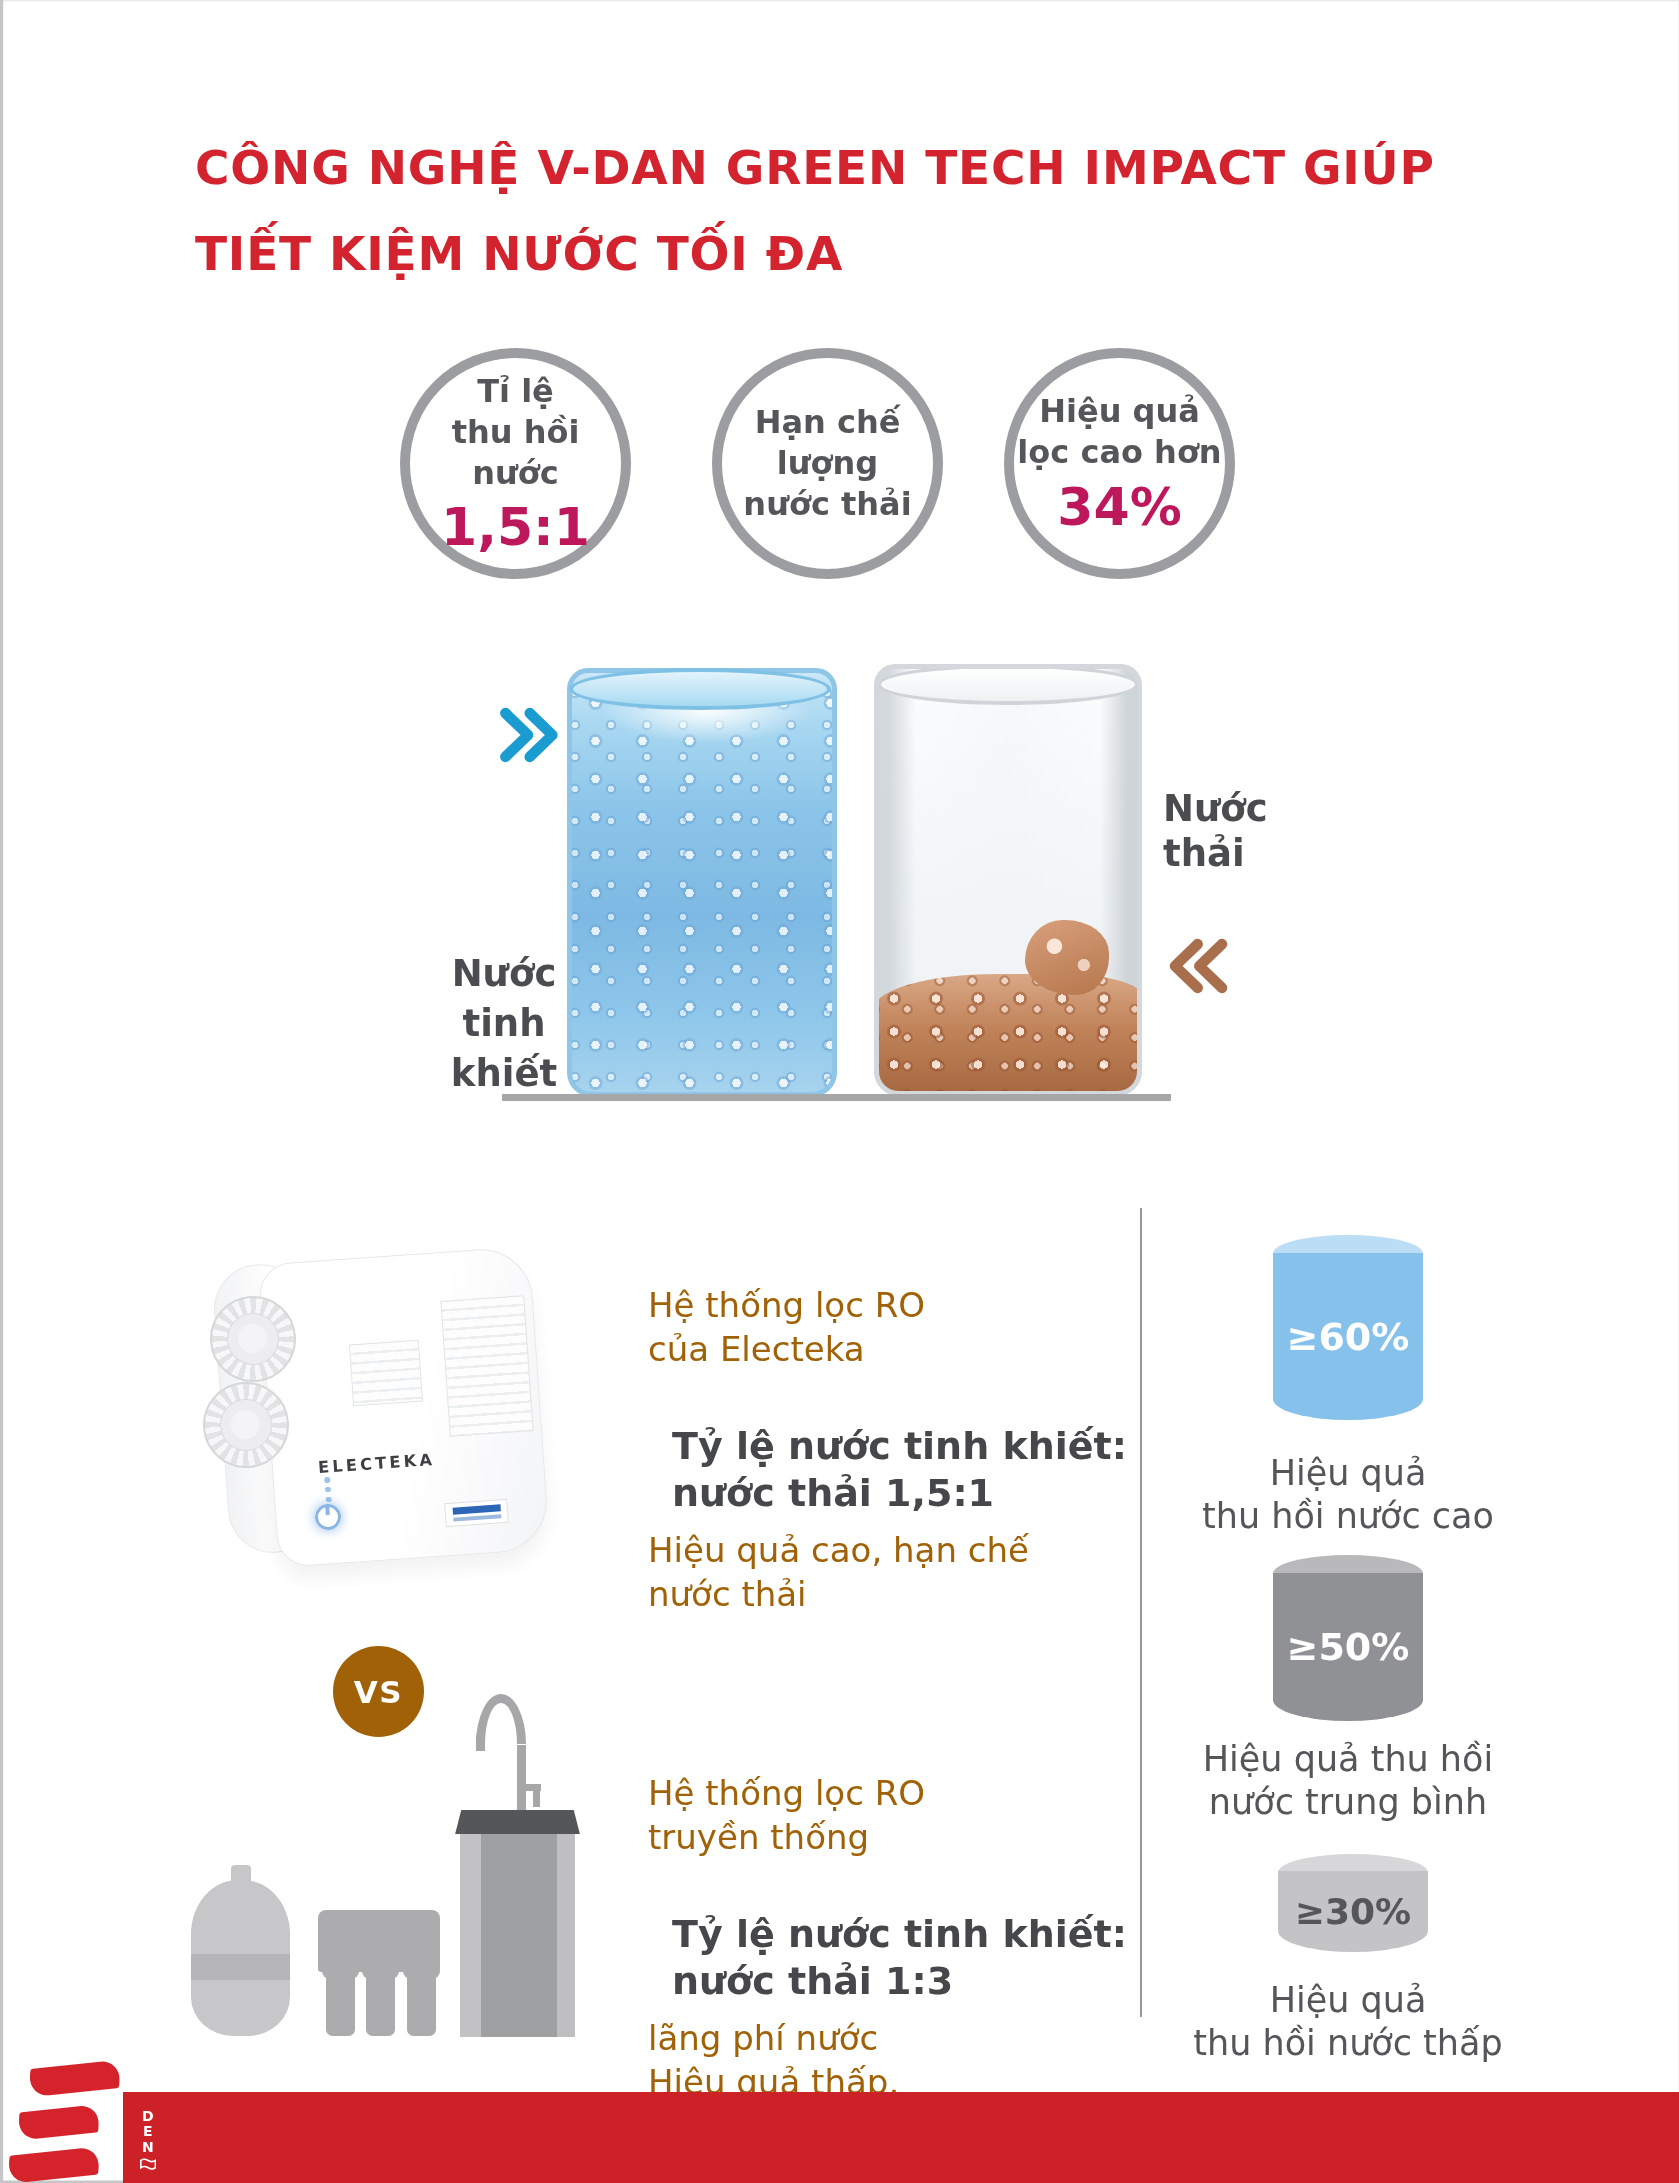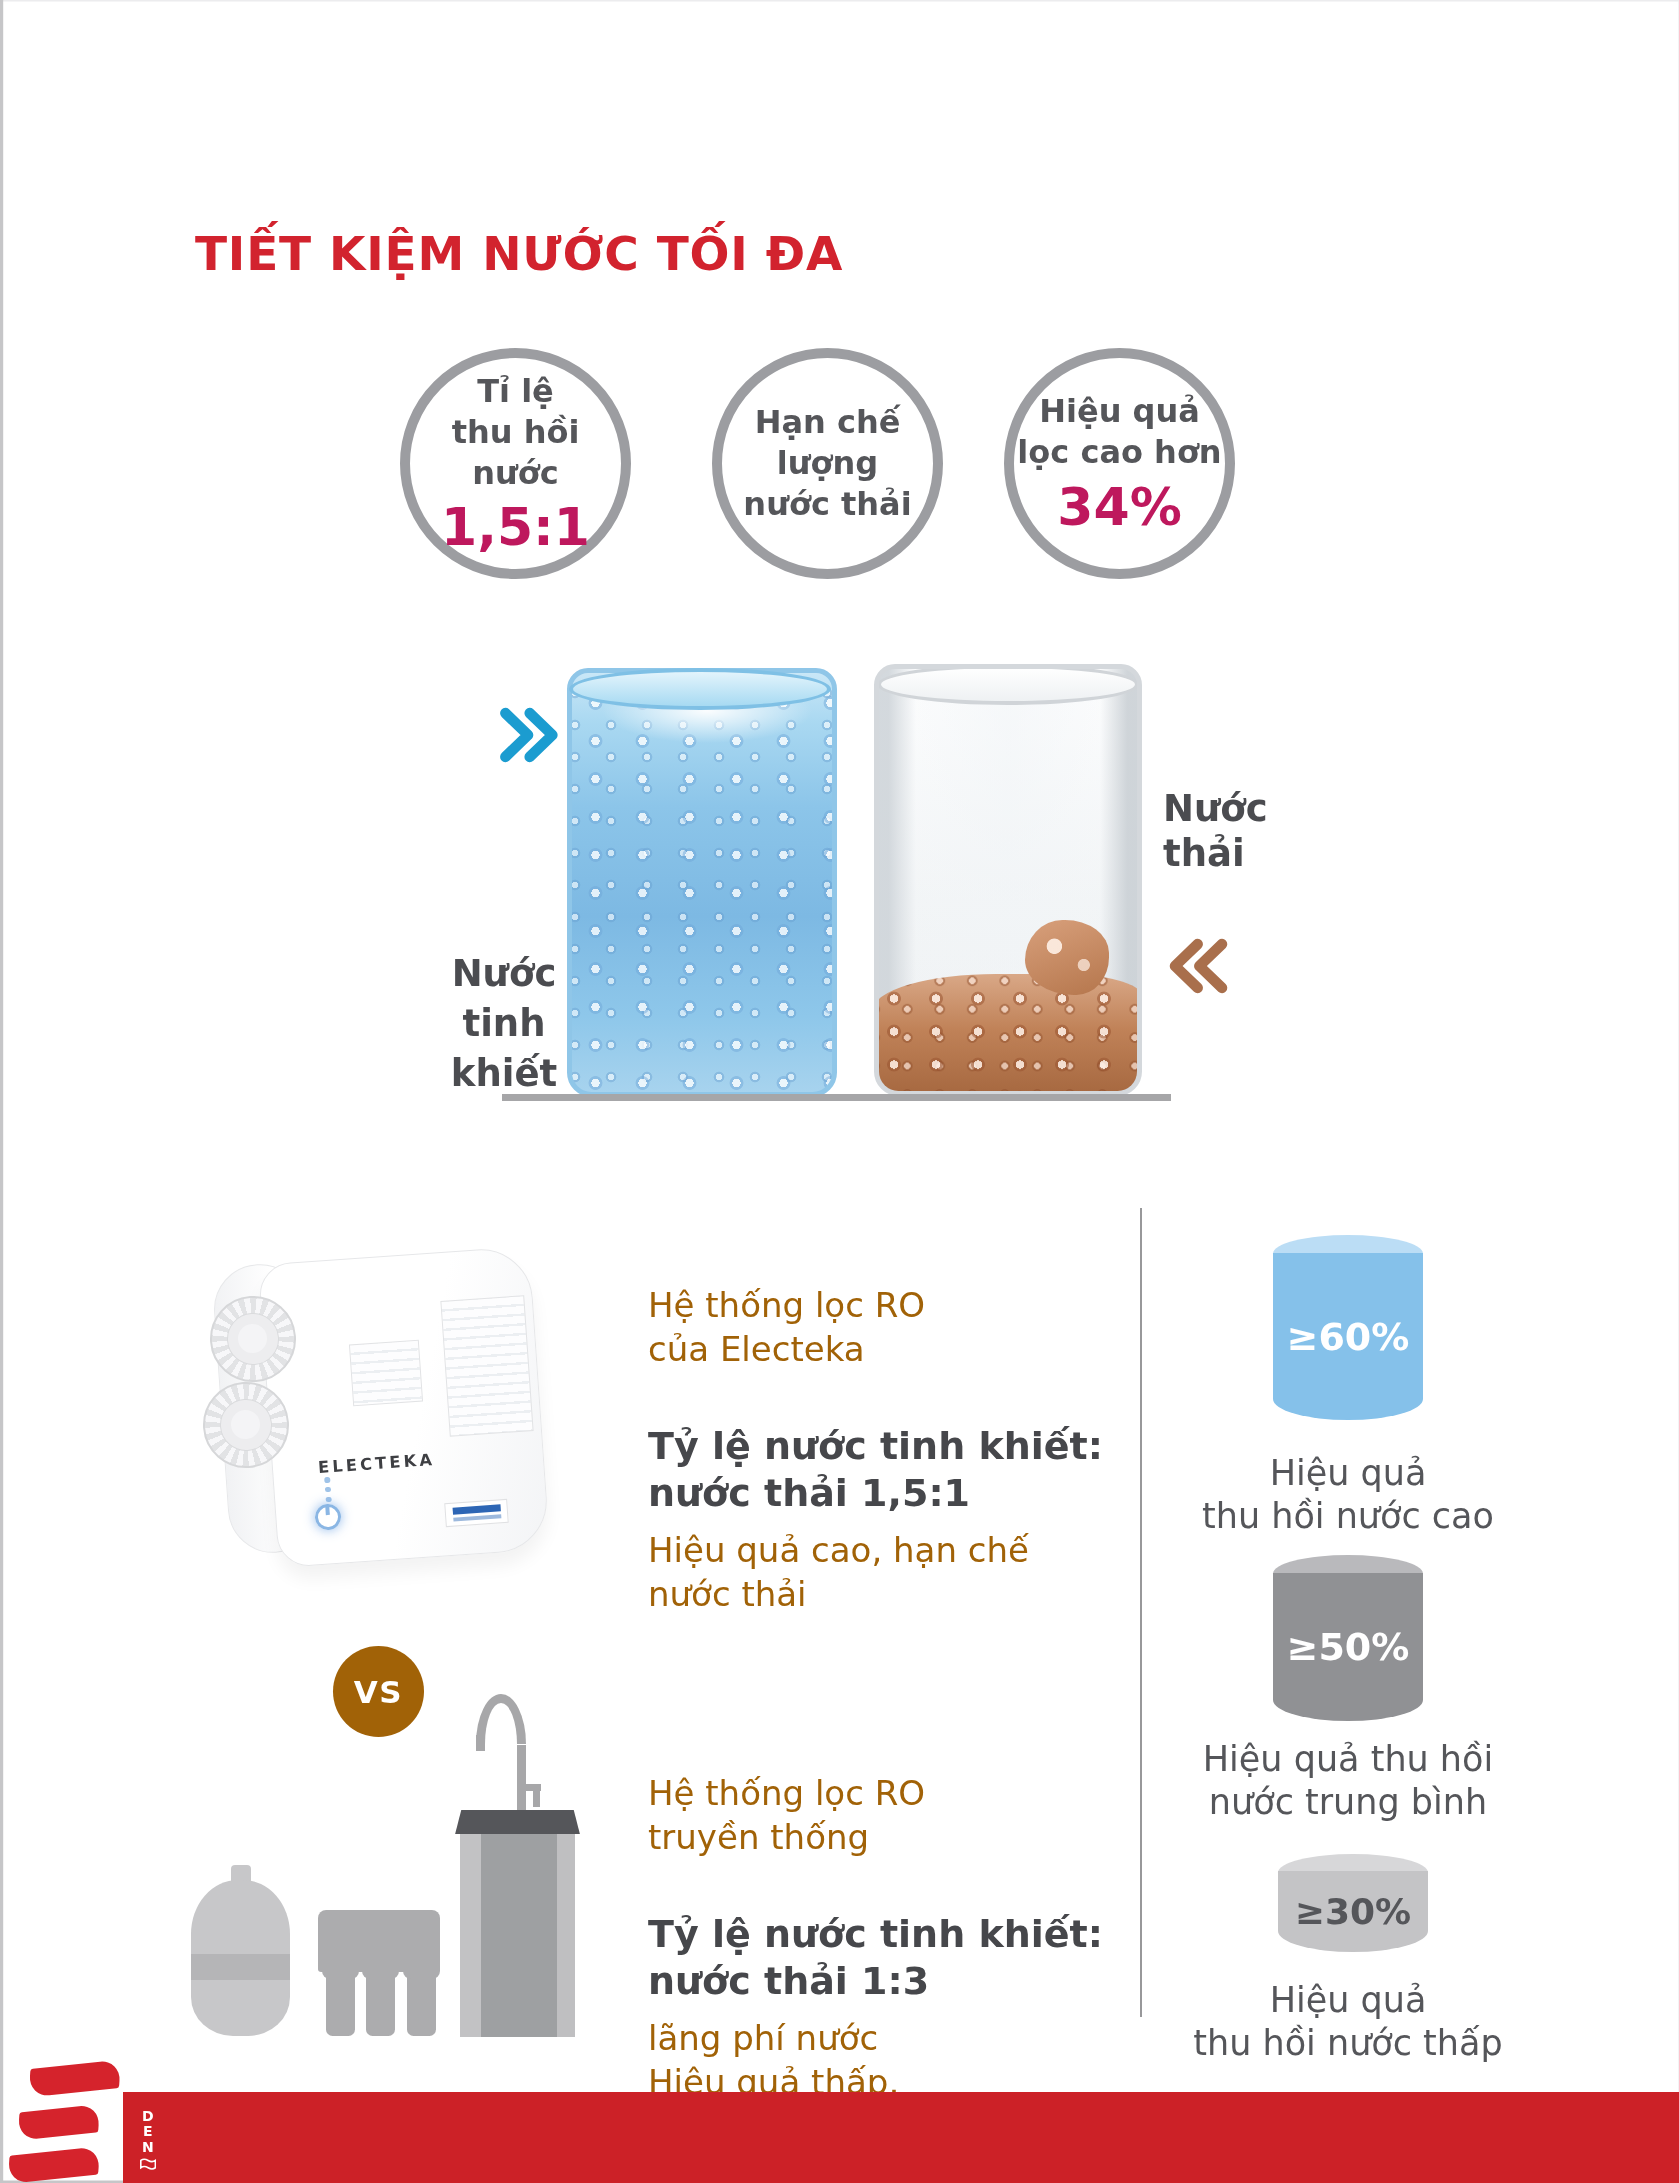--- a/index.html
+++ b/index.html
@@ -106,21 +106,21 @@
   .faucet-stem{left:517px;top:1745px;width:9px;height:68px;background:#A7A7A9;}
   .faucet-arc{left:476px;top:1694px;width:50px;height:50px;border:9px solid #A7A7A9;border-bottom:none;
     border-radius:50% 50% 0 0/100% 100% 0 0;box-sizing:border-box;}
   .faucet-drop{left:476px;top:1735px;width:9px;height:16.2px;background:#A7A7A9;}
   .faucet-tap{left:526px;top:1784px;width:14.6px;height:7.3px;background:#A7A7A9;}
   .faucet-tap2{left:533px;top:1784px;width:7.3px;height:23px;background:#A7A7A9;}
 
   
   .tblock{position:absolute;left:648px;width:487px;}
   .tblock .reg{font-size:34px;line-height:44px;color:#a16207;}
-  .tblock .bold{font-size:38px;line-height:47px;font-weight:800;color:#46474B;}
+  .tblock .bold{font-size:38px;line-height:47px;font-weight:800;color:#46474B;margin-left:24px;}
   .tb1{top:1283px;} .tb2{top:1771px;}
   .tblock .gap-lg{height:52px;} .tblock .gap-sm{height:11.4px;}
 
   
   .cyl-ellipse{width:150px;height:37px;border-radius:50%;}
   .cyl-body{width:150px;border-radius:0 0 50% 50%/0 0 21px 21px;display:flex;align-items:center;justify-content:center;
     font-size:38px;font-weight:800;}
   .cy1 .cyl-ellipse{left:1273px;top:1235px;background:#BBDDF5;}
   .cy1 .cyl-body{left:1273px;top:1253px;height:167px;background:#85C1EA;color:#fff;}
   .cy2 .cyl-ellipse{left:1273px;top:1555px;background:#B9B9BC;}
@@ -139,20 +139,21 @@
   .logo-e .b3{top:84px;width:91px;left:0;}
   .logo-vtext{left:138px;top:2109px;width:19.5px;display:flex;flex-direction:column;align-items:center;
     color:#fff;font-size:14px;font-weight:700;line-height:15.4px;}
   .flag-icon{margin-top:3.2px;}
 </style>
 </head>
 <body>
 
 <div class="page">
 
+  <div class="title-line l1">CÔNG NGHỆ V-DAN GREEN TECH IMPACT GIÚP</div>
   <div class="title-line l2">TIẾT KIỆM NƯỚC TỐI ĐA</div>
 
   <div class="stat-circle c1">
     <div class="ln">Tỉ lệ</div>
     <div class="ln">thu hồi nước</div>
     <div class="val">1,5:1</div>
   </div>
   <div class="stat-circle c2">
     <div class="ln">Hạn chế</div>
     <div class="ln">lượng</div>

